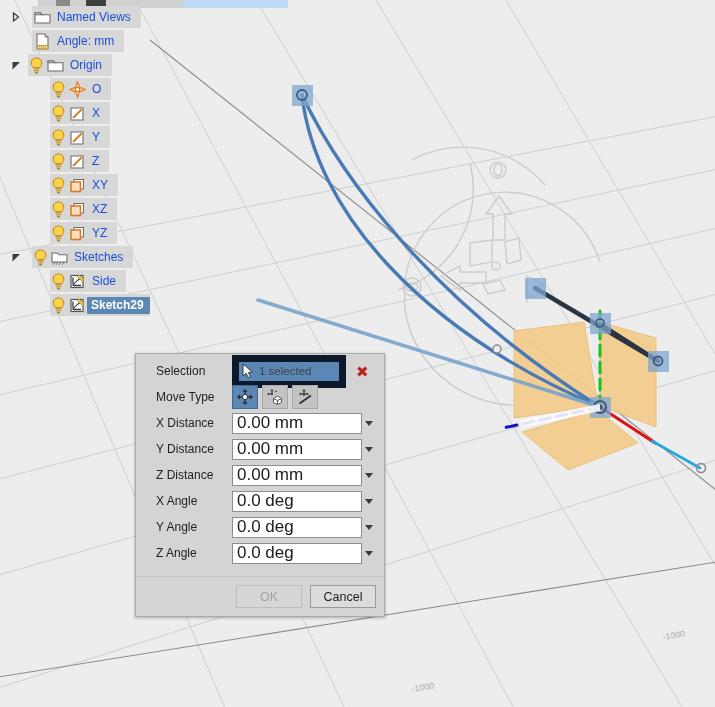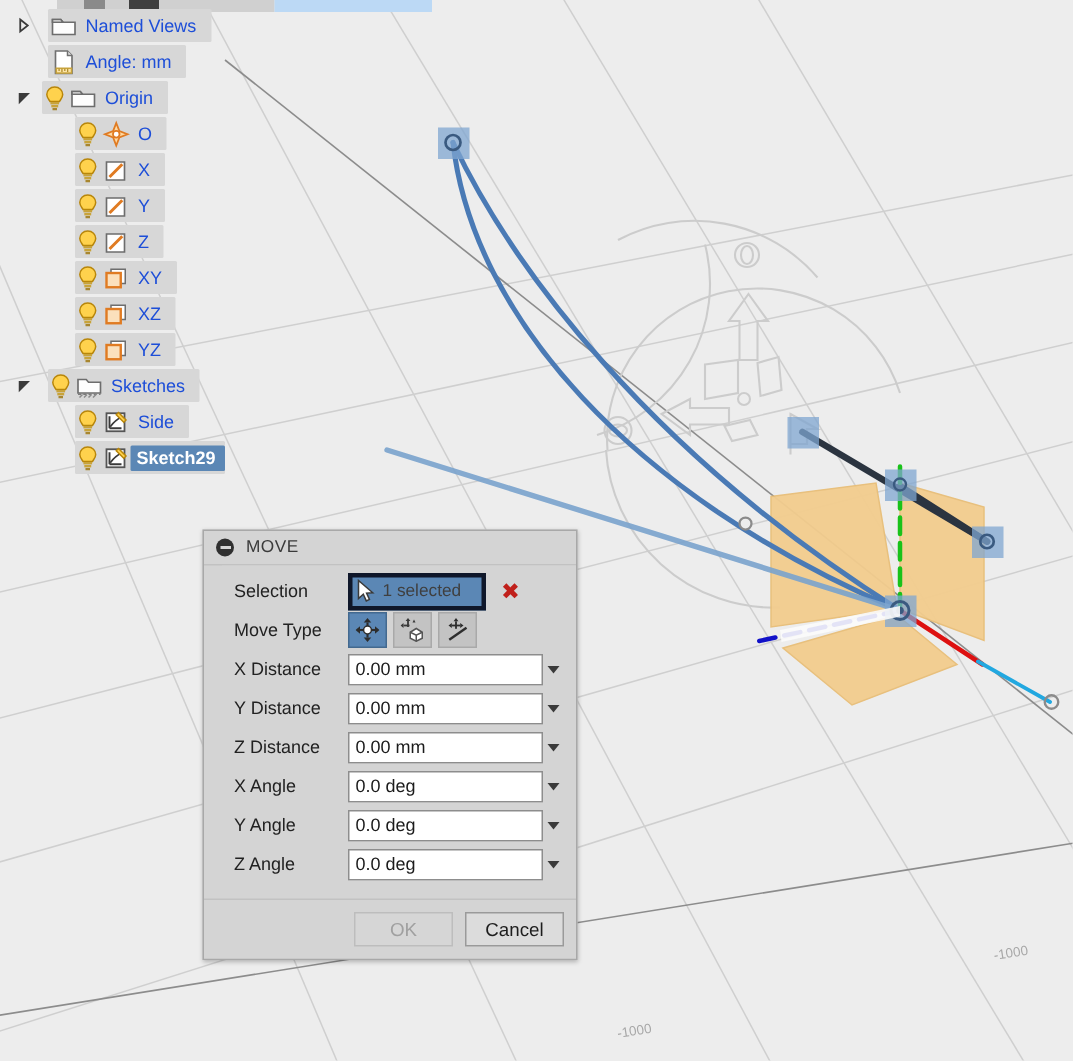--- a/index.html
+++ b/index.html
@@ -47,30 +47,30 @@
     padding:0 8px;background:#d4d4d4;border-bottom:1px solid #c2c2c2;}
   #dlg-title .t{font-size:11.5px;color:#3a3a3a;letter-spacing:.3px;}
   .collapse-dot{width:12px;height:12px;border-radius:50%;background:#2f2f2f;
     display:flex;align-items:center;justify-content:center;}
   .collapse-dot i{display:block;width:7px;height:1.5px;background:#d4d4d4;}
   #dlg-body{padding:6px 8px 8px 8px;background:#d4d4d4;margin-left:12px;}
   .row{display:flex;align-items:center;height:22px;margin-bottom:4px;}
   .row .lab{width:76px;font-size:12px;color:#222;}
   .sel-btn{
     height:19px;min-width:78px;display:flex;align-items:center;gap:4px;
-    background:#5b87b5;border:3px solid #0f172a;padding:0 6px 0 2px;
+    background:#5b87b5;border:7px solid #0f172a;padding:0 20px 0 2px;
     color:#3c3c3c;font-size:11.5px;
   }
   .red-x{margin-left:10px;color:#c0201b;font-size:15px;font-weight:bold;line-height:1;}
   .mt-btn{width:24px;height:22px;background:#c3c3c3;border:1px solid #a9a9a9;
     display:flex;align-items:center;justify-content:center;margin-right:4px;}
   .mt-btn.active{background:#5b87b5;border-color:#43698f;}
   .field{
     flex:1;height:19px;background:#fff;border:1px solid #8d8d8d;
-    display:flex;align-items:center;padding:0 4px;font-size:12px;color:#1b1b1b;
+    display:flex;align-items:center;padding:0 4px;font-size:17px;color:#1b1b1b;
   }
   .spin{width:14px;height:19px;display:flex;align-items:center;justify-content:center;}
   .spin i{width:0;height:0;border-left:4px solid transparent;border-right:4px solid transparent;
     border-top:5px solid #3a3a3a;display:block;}
   #dlg-foot{border-top:1px solid #c2c2c2;background:#d4d4d4;
     padding:8px;display:flex;justify-content:flex-end;gap:8px;}
   .btn{height:21px;min-width:64px;display:flex;align-items:center;justify-content:center;
     border:1px solid #9a9a9a;background:#dcdcdc;font-size:12.5px;color:#1d1d1d;}
   .btn.disabled{color:#a0a0a0;border-color:#bdbdbd;background:#d6d6d6;}
 </style>
@@ -426,26 +426,20 @@
             <path d="M11 3 L16 8 L14.5 9.5 L9.5 4.5 Z" fill="#ffd24d" stroke="#b8860b" stroke-width="1"></path>
           </svg>
         </span>
         <span class="tr-label">Sketch29</span>
       </div>
     </div>
 </div>
 
 <div id="move-dialog">
 
-  <div id="dlg-title">
-    <span class="collapse-dot">
-        <i></i>
-      </span>
-    <span class="t">MOVE</span>
-  </div>
 
   <div id="dlg-body">
 
     <div class="row">
       <span class="lab">Selection</span>
       <span class="sel-btn">
         <span style="display:block;width:14px;height:16px;">
           <svg width="14" height="16" viewBox="0 0 14 16">
               <path d="M2 1 L2 13 L5.2 10.2 L7.2 14.6 L9.3 13.6 L7.4 9.4 L11.5 9.2 Z" fill="#ffffff" stroke="#3a3a3a" stroke-width="1"></path>
             </svg>

